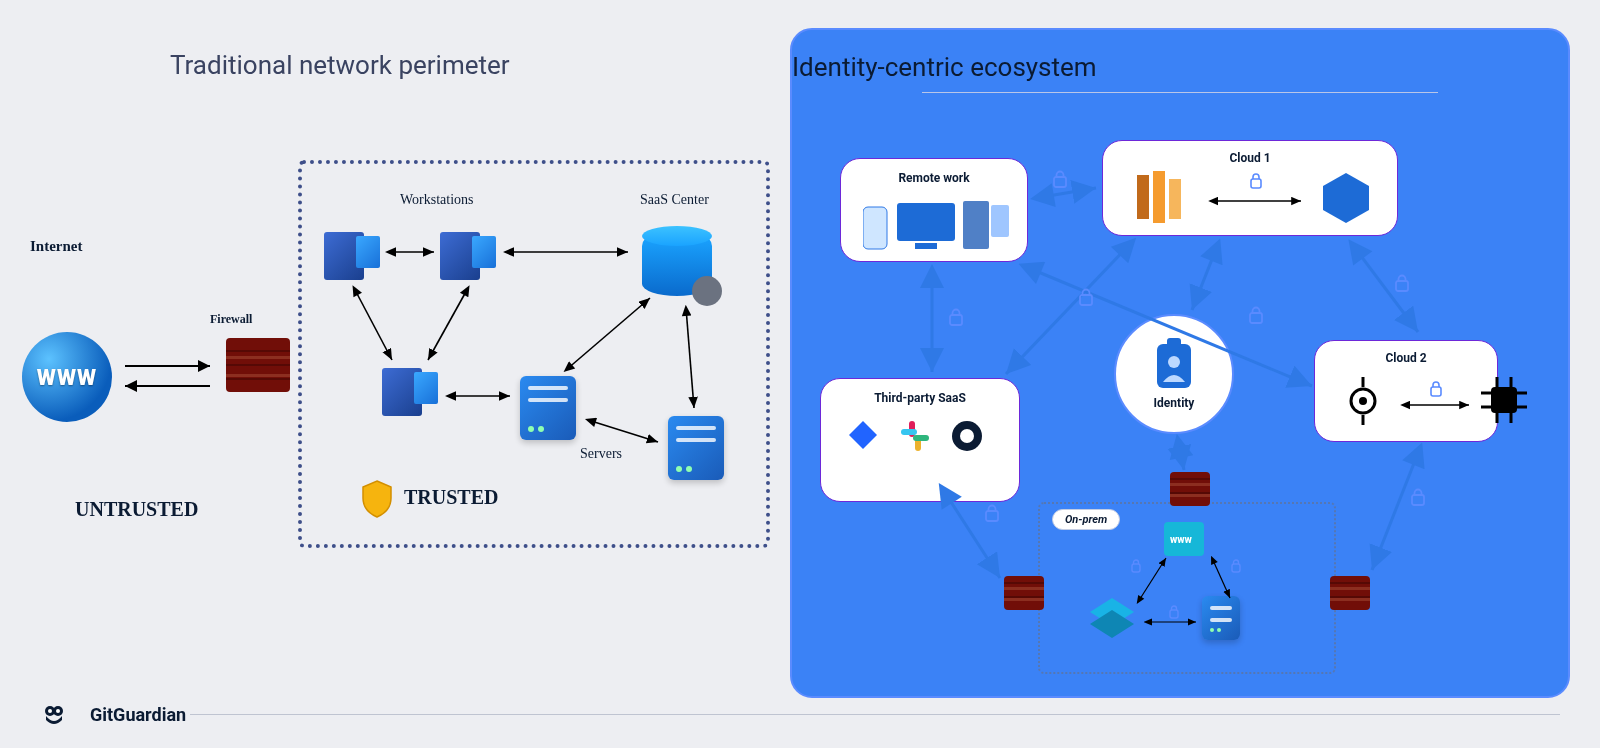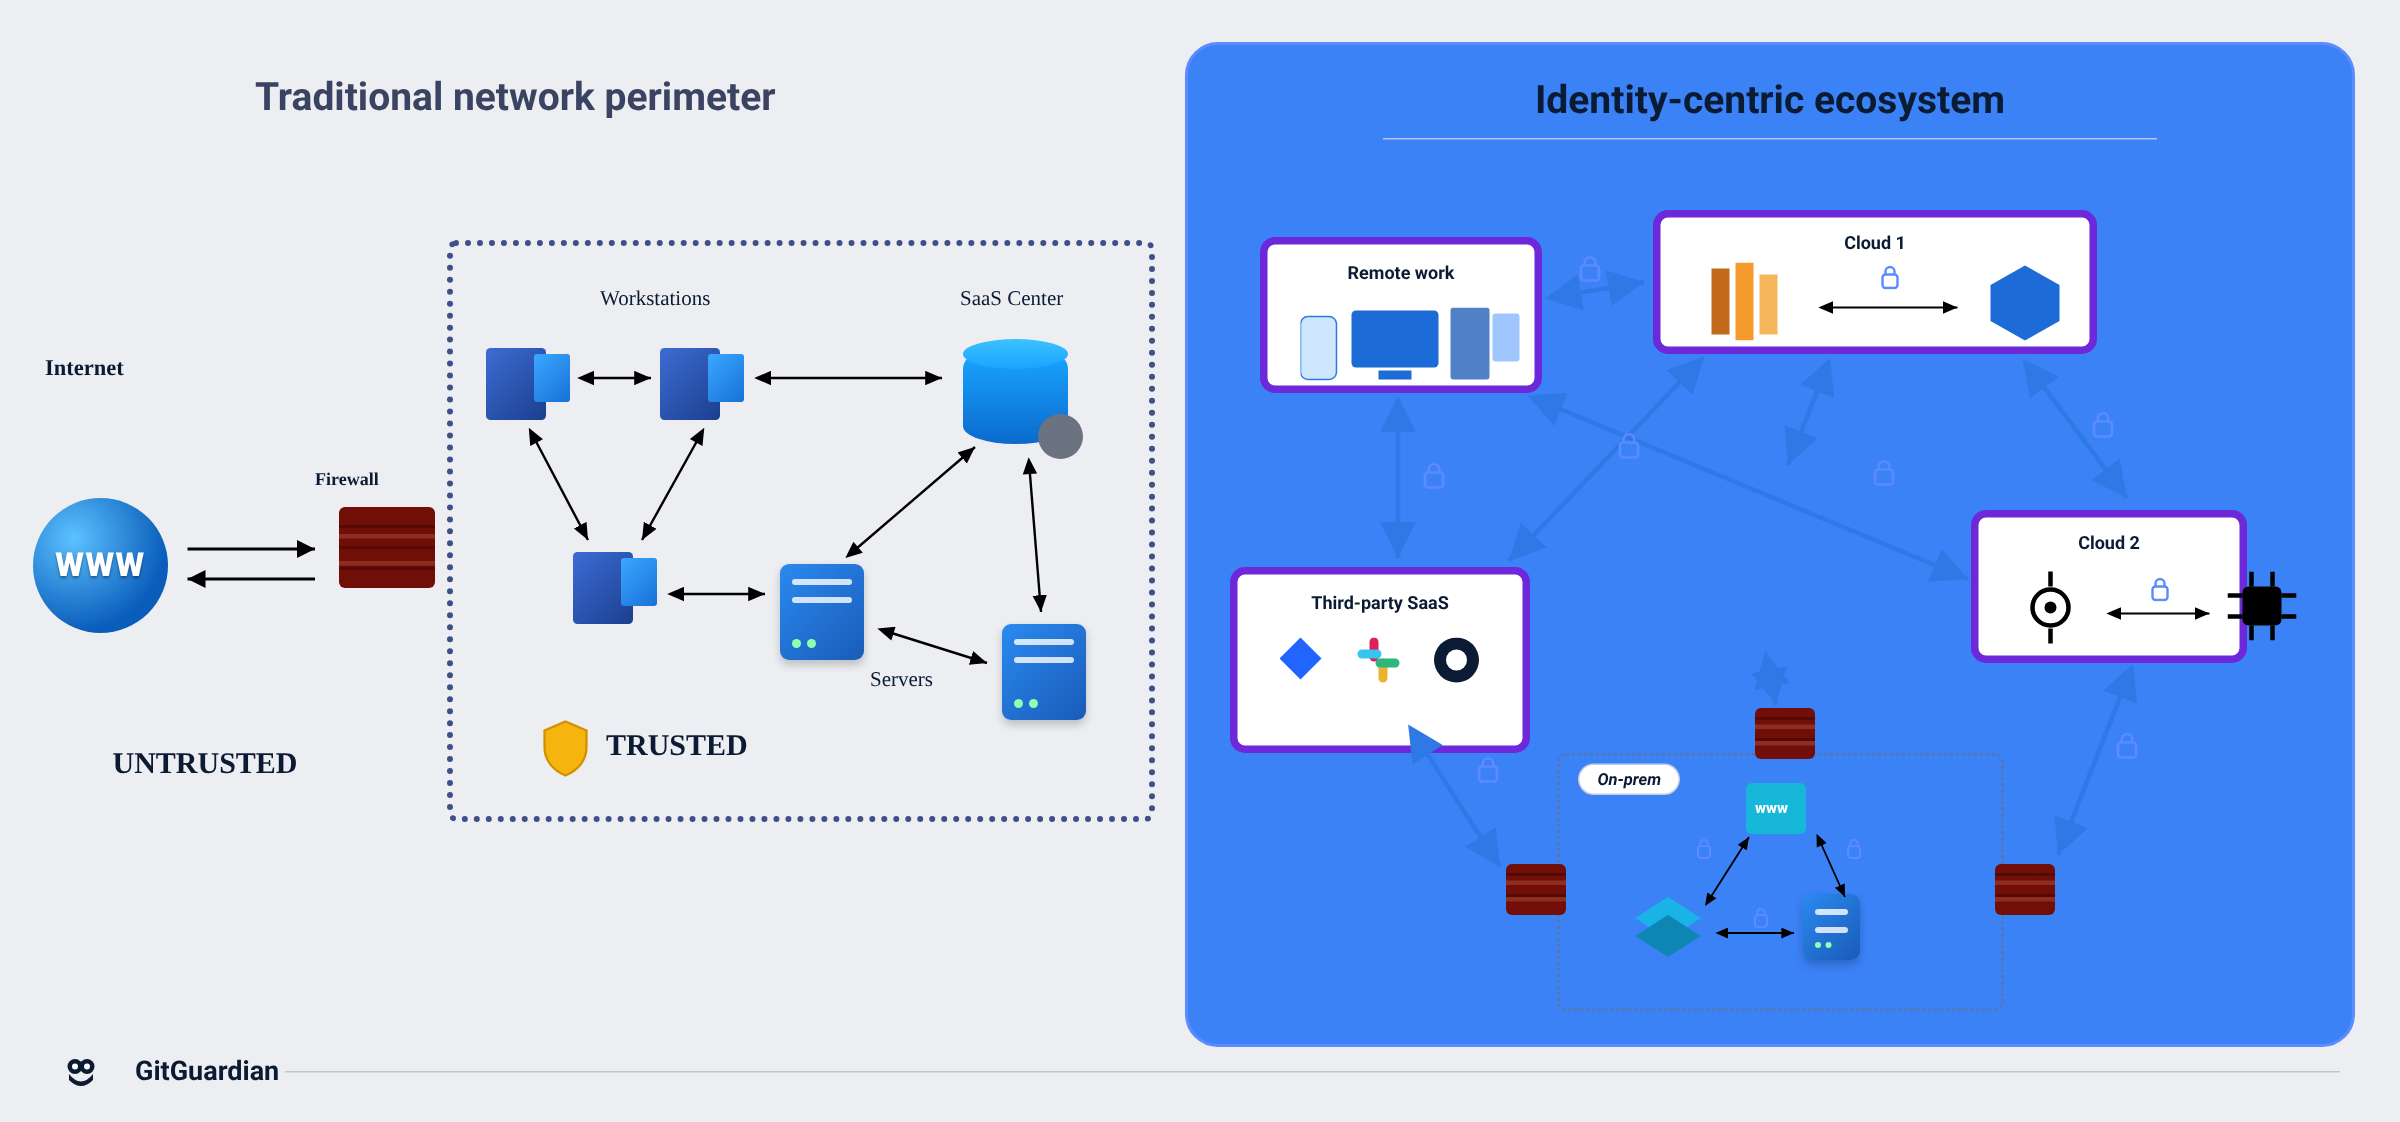--- a/index.html
+++ b/index.html
@@ -5,22 +5,22 @@
   * { box-sizing: border-box; margin: 0; padding: 0; }
   body {
     font-family: -apple-system, BlinkMacSystemFont, "Segoe UI", Roboto, Helvetica, Arial, sans-serif;
     background: #edeef2;
     width: 1600px;
     height: 748px;
     position: relative;
     overflow: hidden;
   }
   .heading {
-    font-weight: 700;
-    text-align: center;
+    font-weight: 400;
+    text-align: left;
   }
   .left-title {
     position: absolute;
     left: 170px; top: 50px;
     font-size: 26px;
     color: #3a4361;
   }
   .right-panel {
     position: absolute;
     left: 790px; top: 28px;
@@ -63,22 +63,22 @@
     color: #0b1b33;
     background: #fff;
   }
   .dashed-box {
     position: absolute;
     border: 4px dotted #3e4f8a;
     border-radius: 6px;
   }
   .card {
     position: absolute;
-    border: 5px solid #6d28d9;
-    border-radius: 10px;
+    border: 1px solid #6d28d9;
+    border-radius: 20px;
     background: #fff;
   }
   .brand {
     position: absolute;
     left: 42px; top: 702px;
     display: flex;
     align-items: center;
     gap: 24px;
     font-size: 18px;
     font-weight: 700;
@@ -311,20 +311,29 @@
         <rect x="0" y="8" width="16" height="6" rx="3" fill="#36c5f0"></rect>
         <rect x="14" y="14" width="6" height="16" rx="3" fill="#ecb22e"></rect>
         <rect x="12" y="14" width="16" height="6" rx="3" fill="#2eb67d"></rect>
       </g>
 
       <circle cx="118" cy="15" r="15" fill="#0b1b33"></circle>
       <circle cx="118" cy="15" r="7" fill="#fff"></circle>
     </svg>
   </div>
 
+  <div style="position:absolute; left:322px; top:284px; width:120px; height:120px; border:2px solid #5a8bff; border-radius:50%; background:#fff; display:flex; flex-direction:column; align-items:center; justify-content:center;">
+    <svg width="46" height="54">
+      <rect x="6" y="6" width="34" height="44" rx="6" fill="#1d6bd6"></rect>
+      <rect x="16" y="0" width="14" height="10" rx="3" fill="#1d6bd6"></rect>
+      <circle cx="23" cy="24" r="6" fill="#bcd8ff"></circle>
+      <path d="M12 44 q11 -14 22 0" fill="#bcd8ff"></path>
+    </svg>
+    <div class="small-label" style="position:static; margin-top:4px; font-size:12px;">Identity</div>
+  </div>
 
   <div class="card" style="left:522px; top:310px; width:184px; height:102px;">
     <div class="small-label" style="left:0; right:0; top:10px; text-align:center;">Cloud 2</div>
     <svg style="position:absolute; left:22px; top:34px;" width="52" height="52">
       <circle cx="26" cy="26" r="12" fill="none" stroke="#000" stroke-width="3"></circle>
       <circle cx="26" cy="26" r="4" fill="#000"></circle>
       <line x1="26" y1="2" x2="26" y2="12" stroke="#000" stroke-width="3"></line>
       <line x1="26" y1="40" x2="26" y2="50" stroke="#000" stroke-width="3"></line>
     </svg>
     <svg style="position:absolute; left:82px; top:48px;" width="78" height="24">

